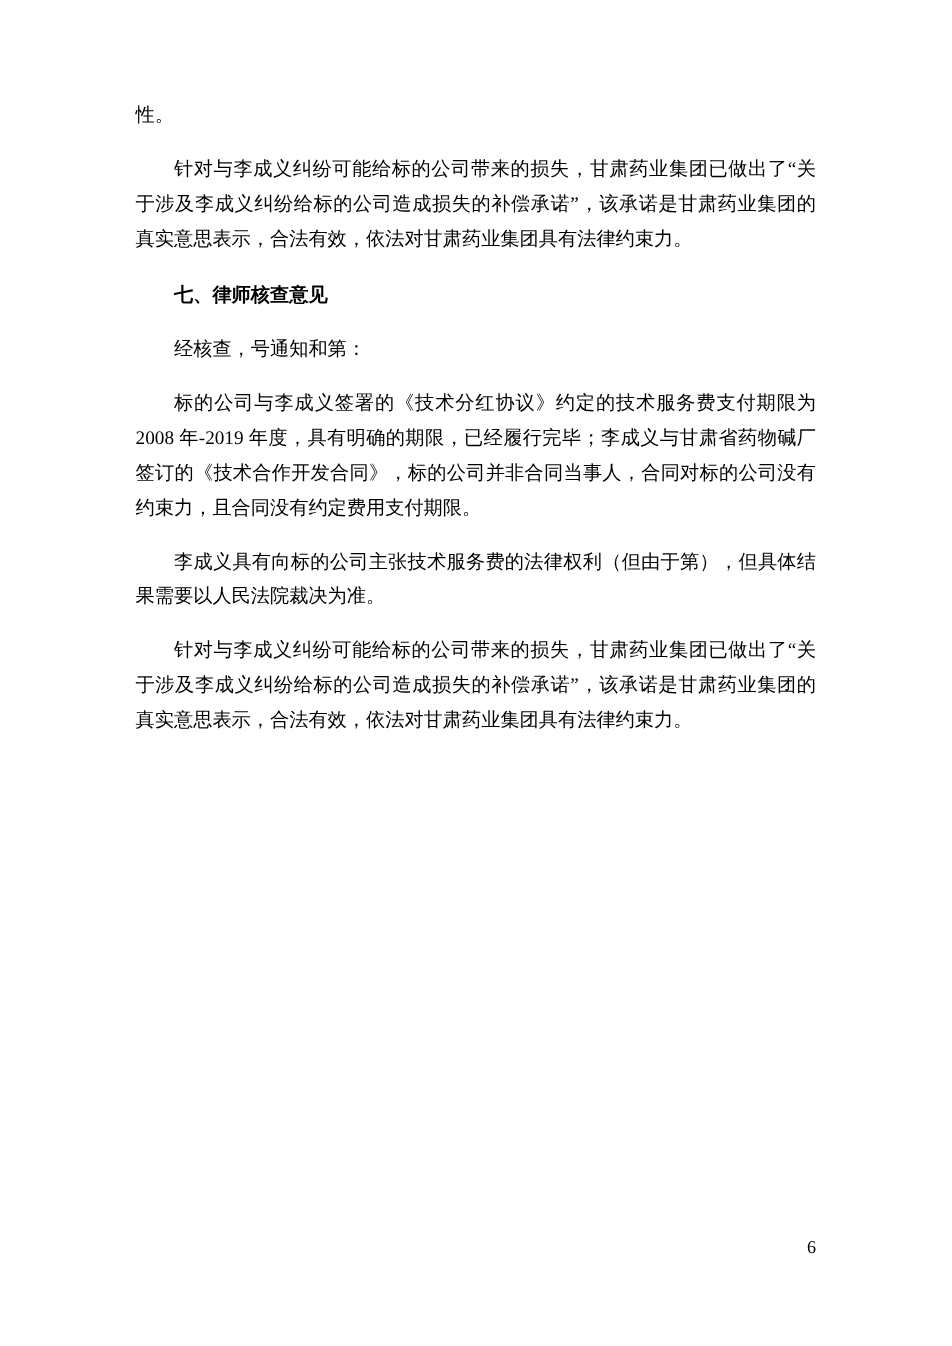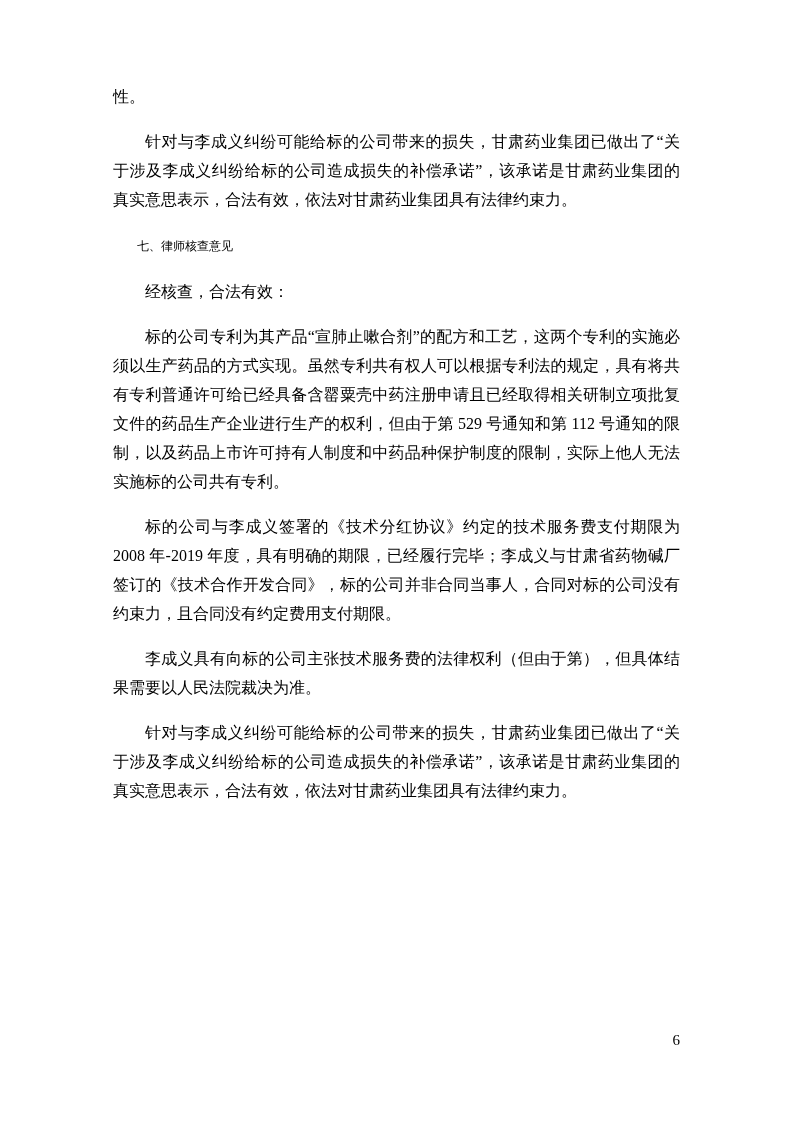--- a/index.html
+++ b/index.html
@@ -29,22 +29,22 @@
   }
   .content p {
     margin: 16px 0 0 0;
     text-indent: 2em;
   }
   .content p.continuation {
     margin-top: 0;
     text-indent: 0;
   }
   .content h2.section-heading {
-    font-size: 12px;
-    font-weight: normal;
+    font-size: 16px;
+    font-weight: bold;
     line-height: 29px;
     margin: 18px 0 0 0;
     text-indent: 2em;
   }
   .page-number {
     position: absolute;
     right: 113px;
     bottom: 72px;
     font-size: 15px;
     line-height: 20px;
@@ -52,20 +52,19 @@
   }
 </style>
 </head>
 <body>
 
 <div class="page">
   <div class="content">
     <p class="continuation">性。</p>
     <p>针对与李成义纠纷可能给标的公司带来的损失，甘肃药业集团已做出了“关于涉及李成义纠纷给标的公司造成损失的补偿承诺”，该承诺是甘肃药业集团的真实意思表示，合法有效，依法对甘肃药业集团具有法律约束力。</p>
     <h2 class="section-heading">七、律师核查意见</h2>
-    <p>经核查，合法有效：</p>
-    <p>标的公司专利为其产品“宣肺止嗽合剂”的配方和工艺，这两个专利的实施必须以生产药品的方式实现。虽然专利共有权人可以根据专利法的规定，具有将共有专利普通许可给已经具备含罂粟壳中药注册申请且已经取得相关研制立项批复文件的药品生产企业进行生产的权利，但由于第 529 号通知和第 112 号通知的限制，以及药品上市许可持有人制度和中药品种保护制度的限制，实际上他人无法实施标的公司共有专利。</p>
+    <p>经核查，号通知和第：</p>
     <p>标的公司与李成义签署的《技术分红协议》约定的技术服务费支付期限为 2008 年-2019 年度，具有明确的期限，已经履行完毕；李成义与甘肃省药物碱厂签订的《技术合作开发合同》，标的公司并非合同当事人，合同对标的公司没有约束力，且合同没有约定费用支付期限。</p>
     <p>李成义具有向标的公司主张技术服务费的法律权利（但由于第），但具体结果需要以人民法院裁决为准。</p>
     <p>针对与李成义纠纷可能给标的公司带来的损失，甘肃药业集团已做出了“关于涉及李成义纠纷给标的公司造成损失的补偿承诺”，该承诺是甘肃药业集团的真实意思表示，合法有效，依法对甘肃药业集团具有法律约束力。</p>
   </div>
   <div class="page-number">6</div>
 </div>
 
 </body></html>

